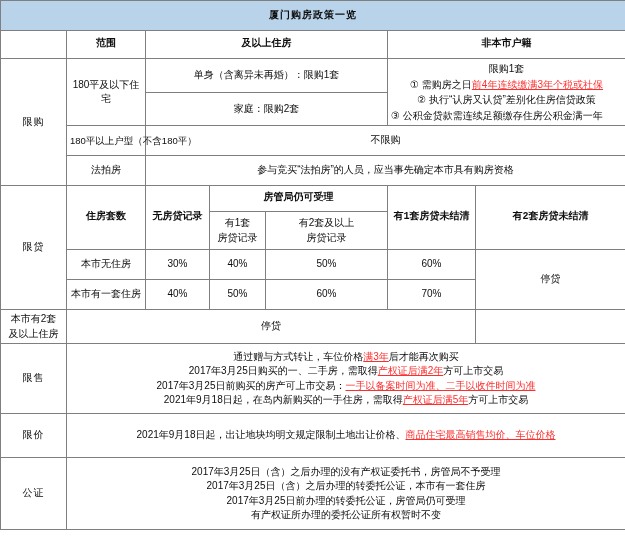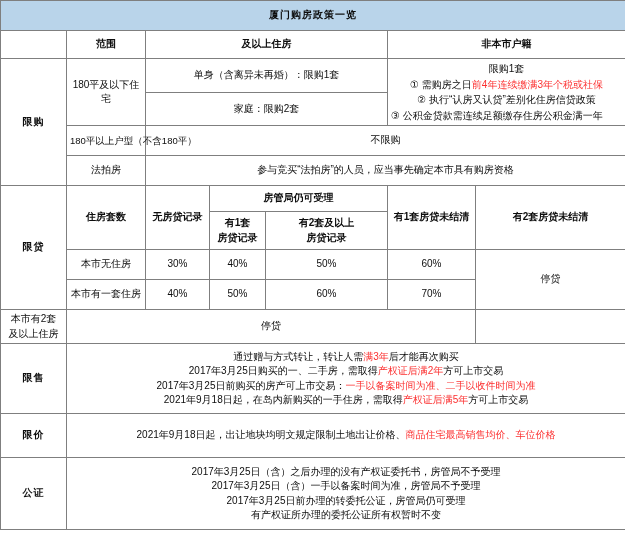--- a/index.html
+++ b/index.html
@@ -32,39 +32,40 @@
   .title-cell{
     background:#b9d4ea;
     font-size:14px;
     font-weight:bold;
     letter-spacing:1px;
     height:30px;
     color:#111;
     margin-left:33px;
   }
   .rowhead{
-    font-weight:bold;
+    font-weight:normal;
     font-size:13px;
     letter-spacing:1px;
   }
   .colhead{
     font-weight:bold;
     font-size:11px;
+    font-family:Liberation Mono, monospace;
   }
   .colhead-sm{
-    font-weight:bold;
+    font-weight:normal;
     font-size:10px;
   }
   .lines{
     text-align:left;
     padding-left:9px;
     line-height:1.62;
   }
   .lines .ln{display:block;white-space:nowrap;}
-  .red{color:#fc2f2f;}
+  .red{color:#fc2f2f;text-decoration:underline;}
   .num{font-size:10px;}
   .nowrap{white-space:nowrap;}
 </style>
 </head>
 <body>
 
 <div class="sheet">
 <table class="policy">
   <colgroup>
     <col style="width:66px">
@@ -155,39 +156,39 @@
     <td style="height:32px">
       <span style="display:block">本市有2套</span>
       <span style="display:block">及以上住房</span>
     </td>
     <td colspan="5">停贷</td>
   </tr>
 
   <tr>
     <td class="rowhead">限售</td>
     <td class="lines" colspan="6" style="height:70px">
-      <span class="ln"><span>通过赠与方式转让，转让人需</span><span class="red">满3年</span><span>后才能再次购买</span></span>
+      <span class="ln"><span>通过赠与方式转让，车位价格</span><span class="red">满3年</span><span>后才能再次购买</span></span>
       <span class="ln"><span>2017年3月25日购买的一、二手房，需取得</span><span class="red">产权证后满2年</span><span>方可上市交易</span></span>
       <span class="ln"><span>2017年3月25日前购买的房产可上市交易：</span><span class="red">一手以备案时间为准、二手以收件时间为准</span><span></span></span>
       <span class="ln"><span>2021年9月18日起，在岛内新购买的一手住房，需取得</span><span class="red">产权证后满5年</span><span>方可上市交易</span></span>
     </td>
   </tr>
 
   <tr>
     <td class="rowhead">限价</td>
     <td class="lines" colspan="6" style="height:44px">
       <span class="ln"><span>2021年9月18日起，出让地块均明文规定限制土地出让价格、</span><span class="red">商品住宅最高销售均价、车位价格</span><span></span></span>
     </td>
   </tr>
 
   <tr>
     <td class="rowhead">公证</td>
     <td class="lines" colspan="6" style="height:72px">
       <span class="ln">2017年3月25日（含）之后办理的没有产权证委托书，房管局不予受理</span>
-      <span class="ln">2017年3月25日（含）一手以备案时间为准，房管局不予受理</span>
+      <span class="ln">2017年3月25日（含）之后办理的转委托公证，本市有一套住房</span>
       <span class="ln">2017年3月25日前办理的转委托公证，房管局仍可受理</span>
       <span class="ln">有产权证所办理的委托公证所有权暂时不变</span>
     </td>
   </tr>
 
 </tbody>
     </table>
 </div>
 
 </body></html>

